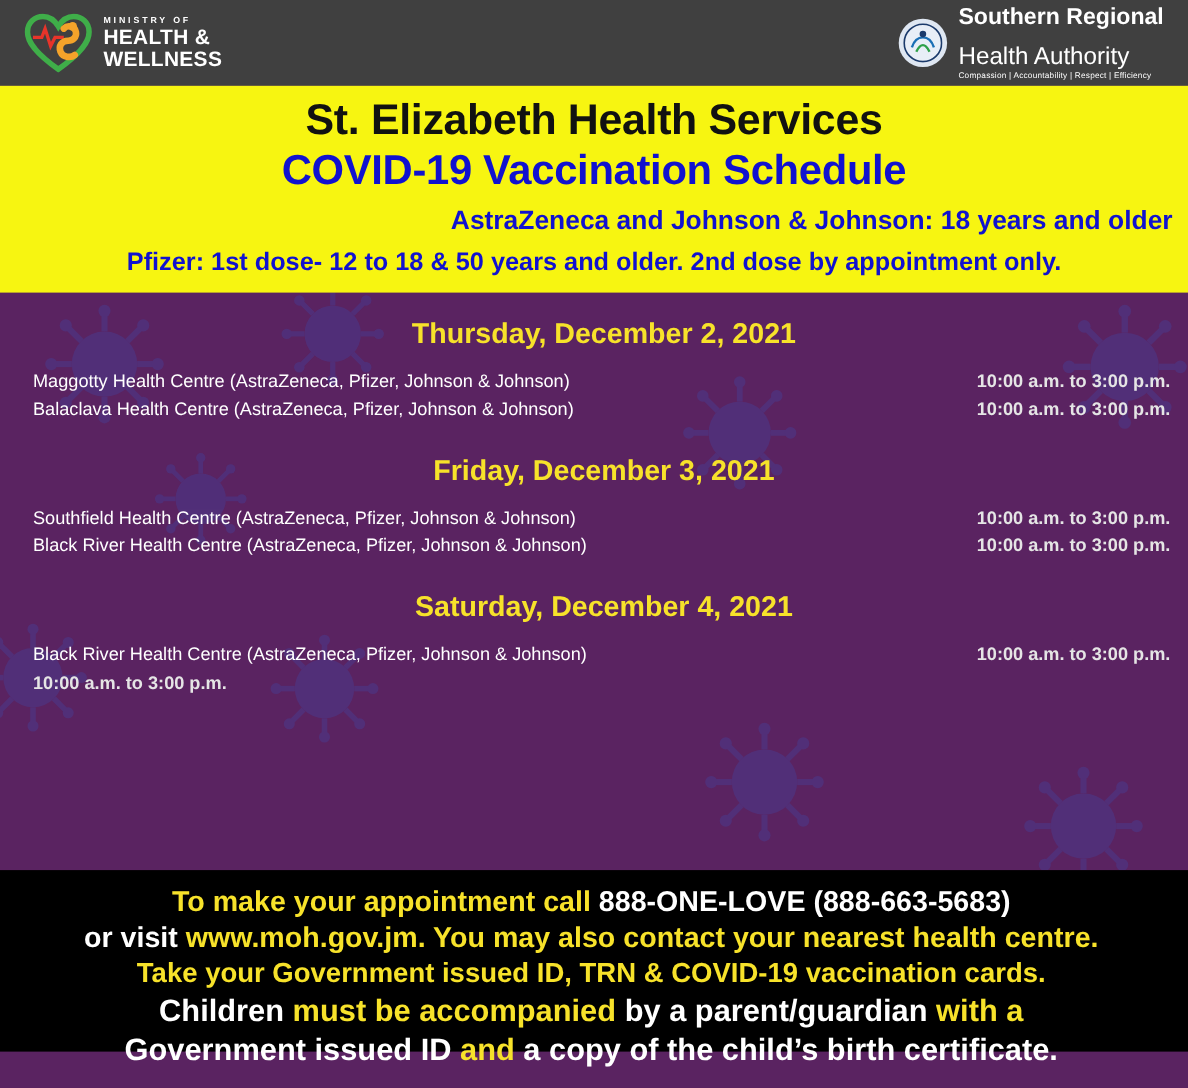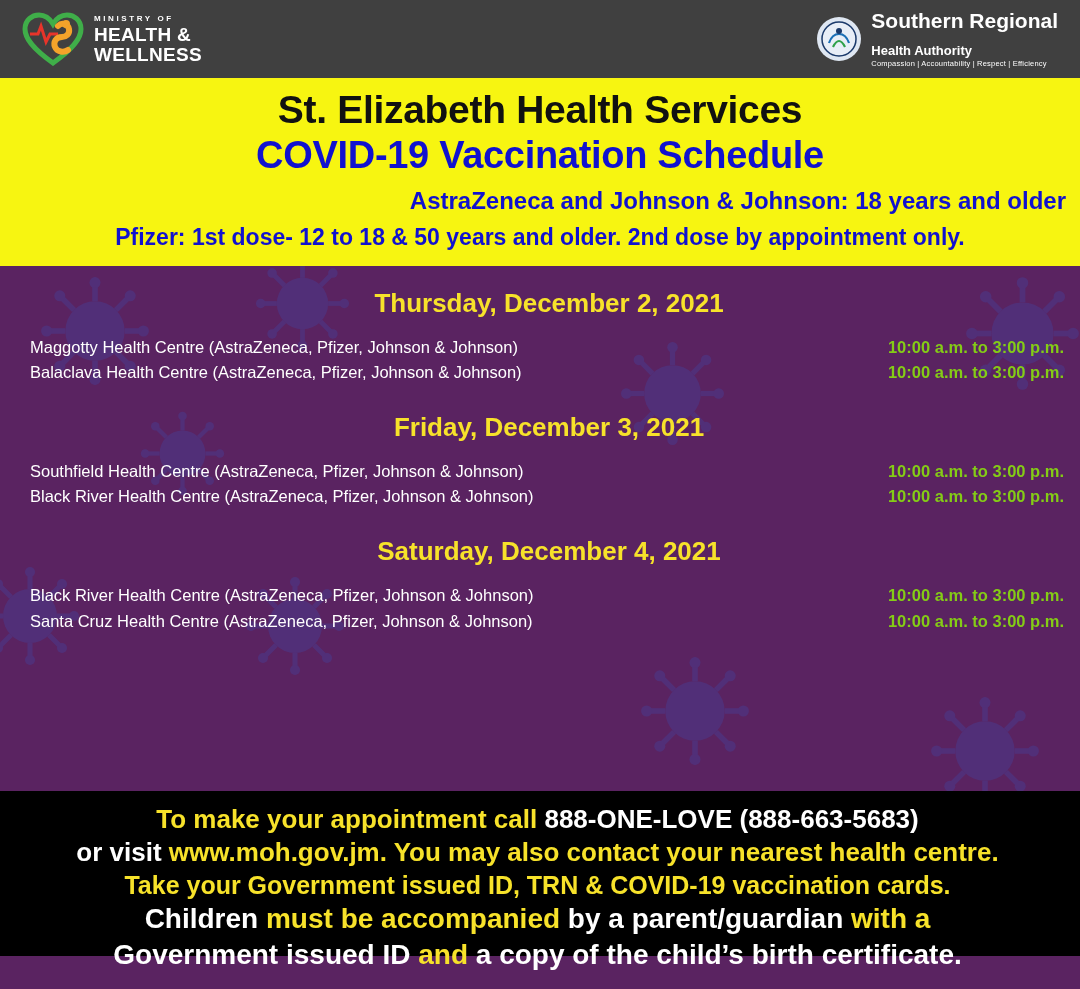--- a/index.html
+++ b/index.html
@@ -78,21 +78,21 @@
     height: 44px;
     border-radius: 50%;
     background: #dfe7f2;
     display: flex;
     align-items: center;
     justify-content: center;
     flex: none;
   }
   .srha-text { color: #ffffff; line-height: 1.05; }
   .srha-text .l1 { font-size: 21px; font-weight: bold; display:block; }
-  .srha-text .l2 { font-size: 13px; display:block; font-weight: bold; margin-top: 12px; }
+  .srha-text .l2 { font-size: 22px; display:block; font-weight: normal; margin-top: 12px; }
   .srha-text .l3 { font-size: 7.5px; display:block; margin-top: 3px; letter-spacing: 0.2px; }
 
   
   .banner {
     background: #f7f511;
     padding: 10px 14px 14px 14px;
     text-align: center;
     box-sizing: border-box;
     position: relative;
     z-index: 5;
@@ -166,21 +166,21 @@
     align-items: baseline;
     line-height: 1.55;
   }
   .venue {
     color: #ffffff;
     font-size: 16.5px;
     font-weight: normal;
     white-space: nowrap;
   }
   .time {
-    color: #84cc16;
+    color: #e5e5e5;
     font-size: 16.5px;
     font-weight: bold;
     white-space: nowrap;
     padding-right: 4px;
   }
 
   
   .footer {
     background: #000000;
     padding: 12px 10px 10px 5px;
@@ -490,21 +490,20 @@
       </div>
 
       <div class="day-block">
         <div class="day-title">Saturday, December 4, 2021</div>
         <div class="rows">
           <div class="row">
             <span class="venue">Black River Health Centre (AstraZeneca, Pfizer, Johnson &amp; Johnson)</span>
             <span class="time">10:00 a.m. to 3:00 p.m.</span>
           </div>
           <div class="row">
-            <span class="venue">Santa Cruz Health Centre (AstraZeneca, Pfizer, Johnson &amp; Johnson)</span>
             <span class="time">10:00 a.m. to 3:00 p.m.</span>
           </div>
         </div>
       </div>
 
     </div>
   </div>
 
   <div class="footer">
     <div class="f1">

